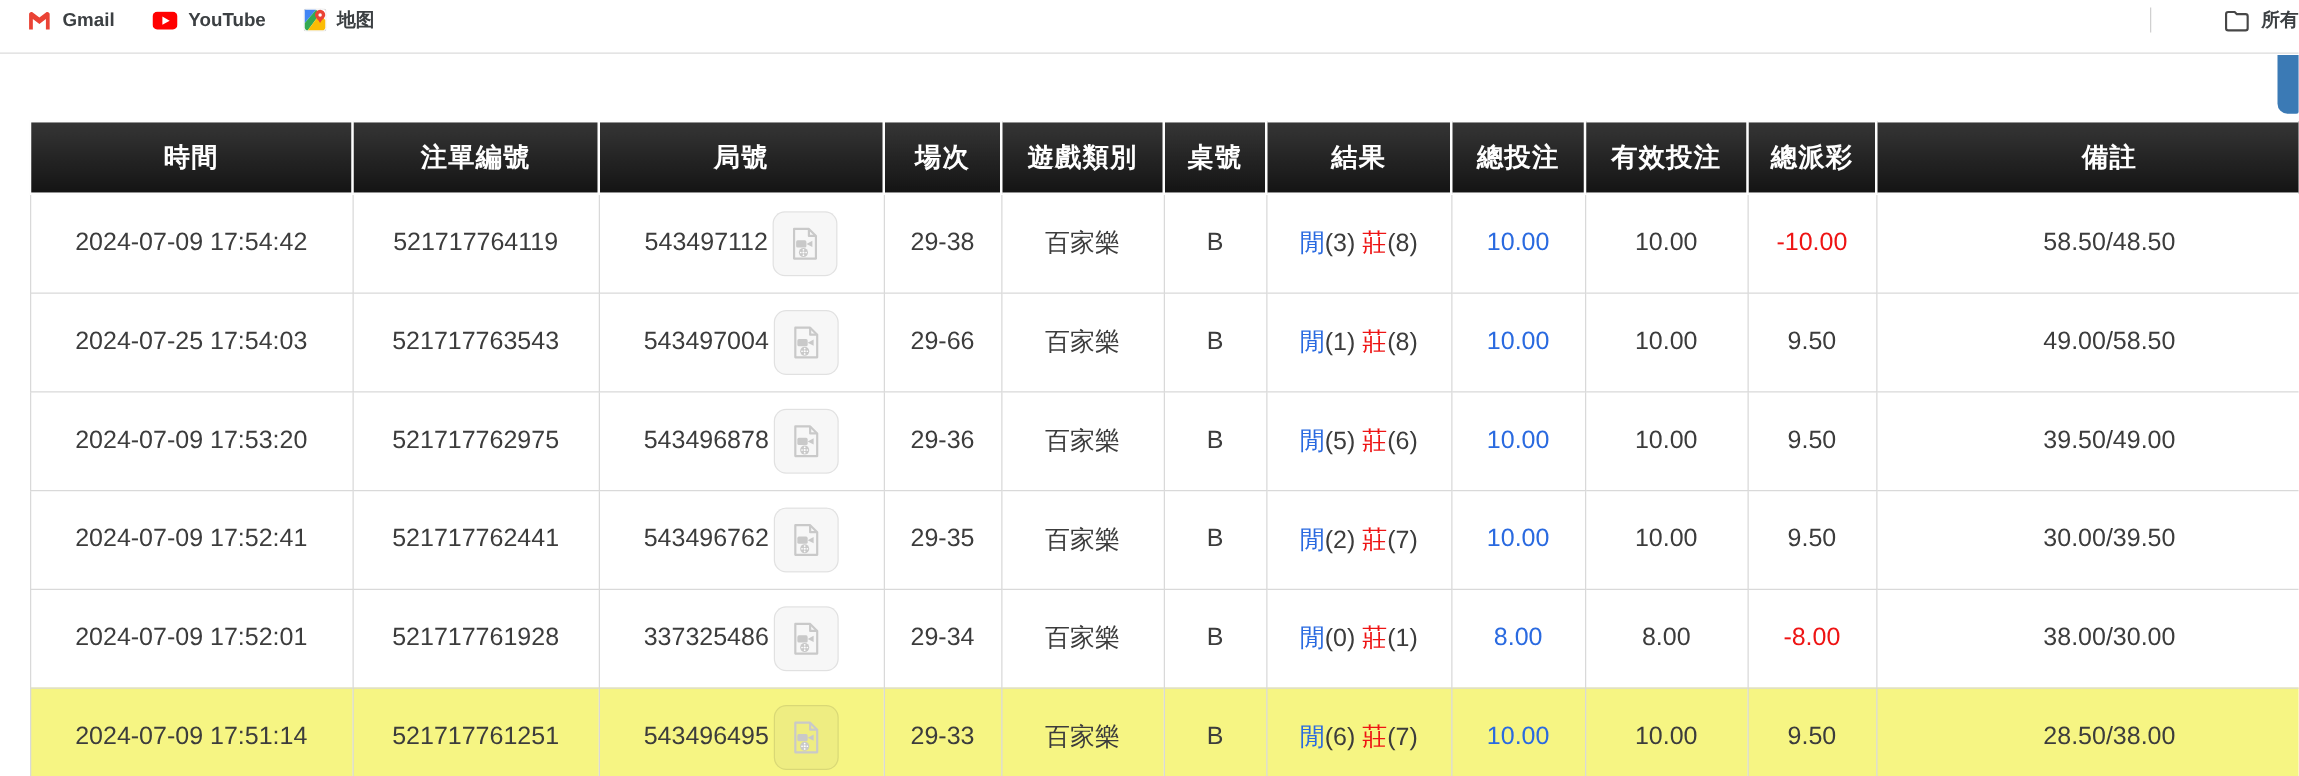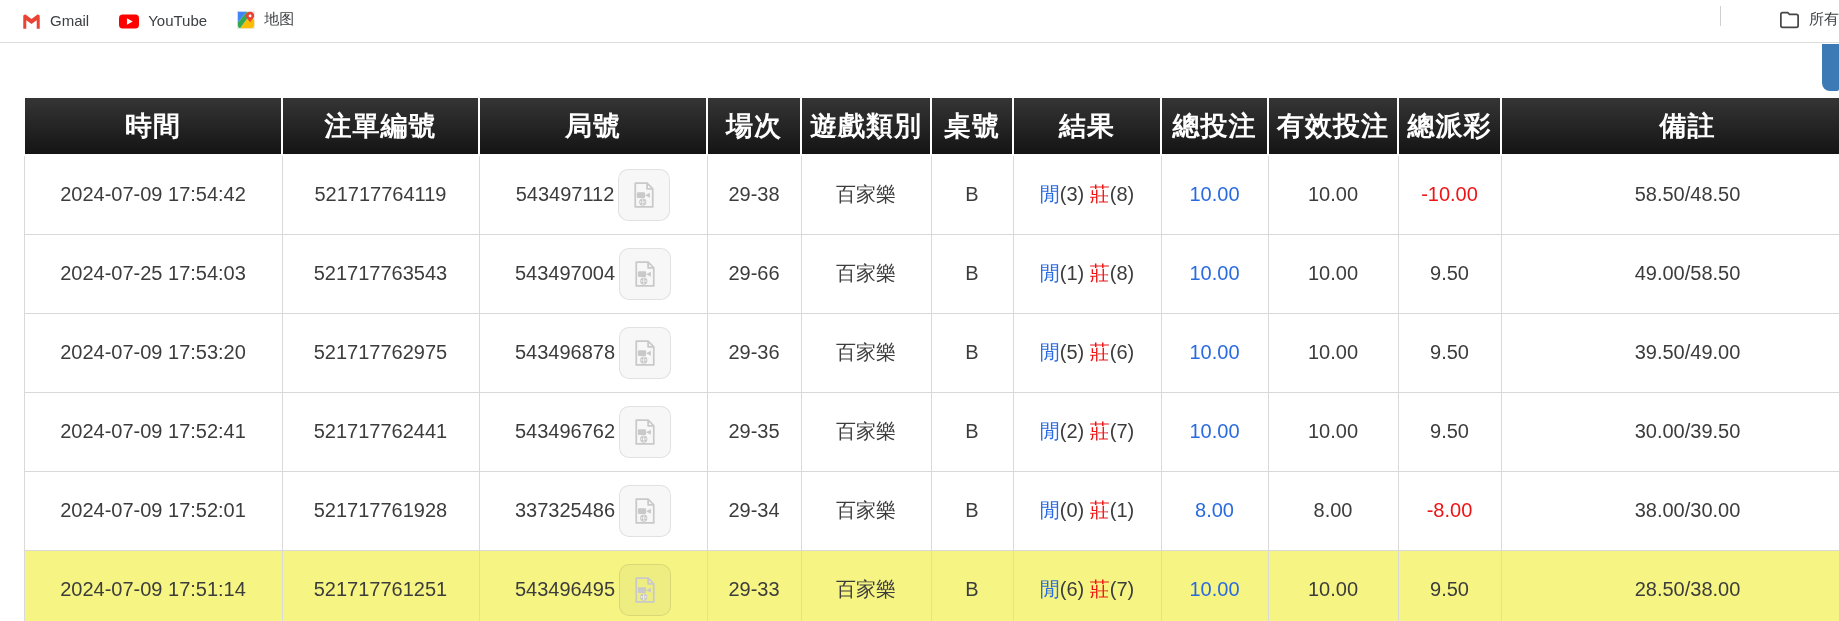--- a/index.html
+++ b/index.html
@@ -7,37 +7,37 @@
     width:1839px;height:621px;overflow:hidden;background:#fff;
     font-family:"Liberation Sans",sans-serif;position:relative;
   }
   
   .browser-top{
     height:43px;box-sizing:border-box;border-bottom:1px solid #dcdcdc;
     display:flex;align-items:flex-start;padding:3px 0 0 22px;width:1839px;
     overflow:hidden;background:#fff;
   }
   .bookmark{
-    display:flex;align-items:flex-end;gap:9px;margin-right:30px;
-    font-size:15px;color:#3c4043;cursor:pointer;height:26px;white-space:nowrap;
+    display:flex;align-items:center;gap:9px;margin-right:30px;
+    font-size:15px;color:#3c4043;cursor:pointer;height:26px;white-space:nowrap;font-weight:bold;
   }
   .bm-right{margin-left:auto;display:flex;align-items:center;height:26px;gap:36px;}
   .bm-divider{width:1px;height:20px;background:#d0d0d0;margin-right:22px;}
   .bookmark svg{flex:0 0 auto;}
   
   .scroll-thumb{
     position:absolute;top:44px;right:0;width:17px;height:47px;
     background:#3b7ab5;border-radius:0 0 2px 8px;
   }
   
   .table-wrap{position:absolute;top:96px;left:23px;width:1816px;overflow:hidden;}
   table{border-collapse:collapse;width:1850px;table-layout:fixed;}
   thead th{
     background:linear-gradient(#353535,#141414);color:#fff;font-weight:bold;
-    font-size:27px;height:56px;border:2px solid #fdfdfd;padding:0;
+    font-size:21px;height:56px;border:2px solid #fdfdfd;padding:0;
     letter-spacing:1px;
   }
   tbody td{
     border:1px solid #d9d9d9;height:79px;text-align:center;vertical-align:middle;
     font-size:20px;color:#3c3c3c;background:#fff;padding:0 4px;box-sizing:border-box;
   }
   tr.highlighted td{background:#f6f583;}
   .blue{color:#2a6ae0;}
   .red{color:#ee1414;}
   .round-cell{display:inline-flex;align-items:center;gap:4px;}

